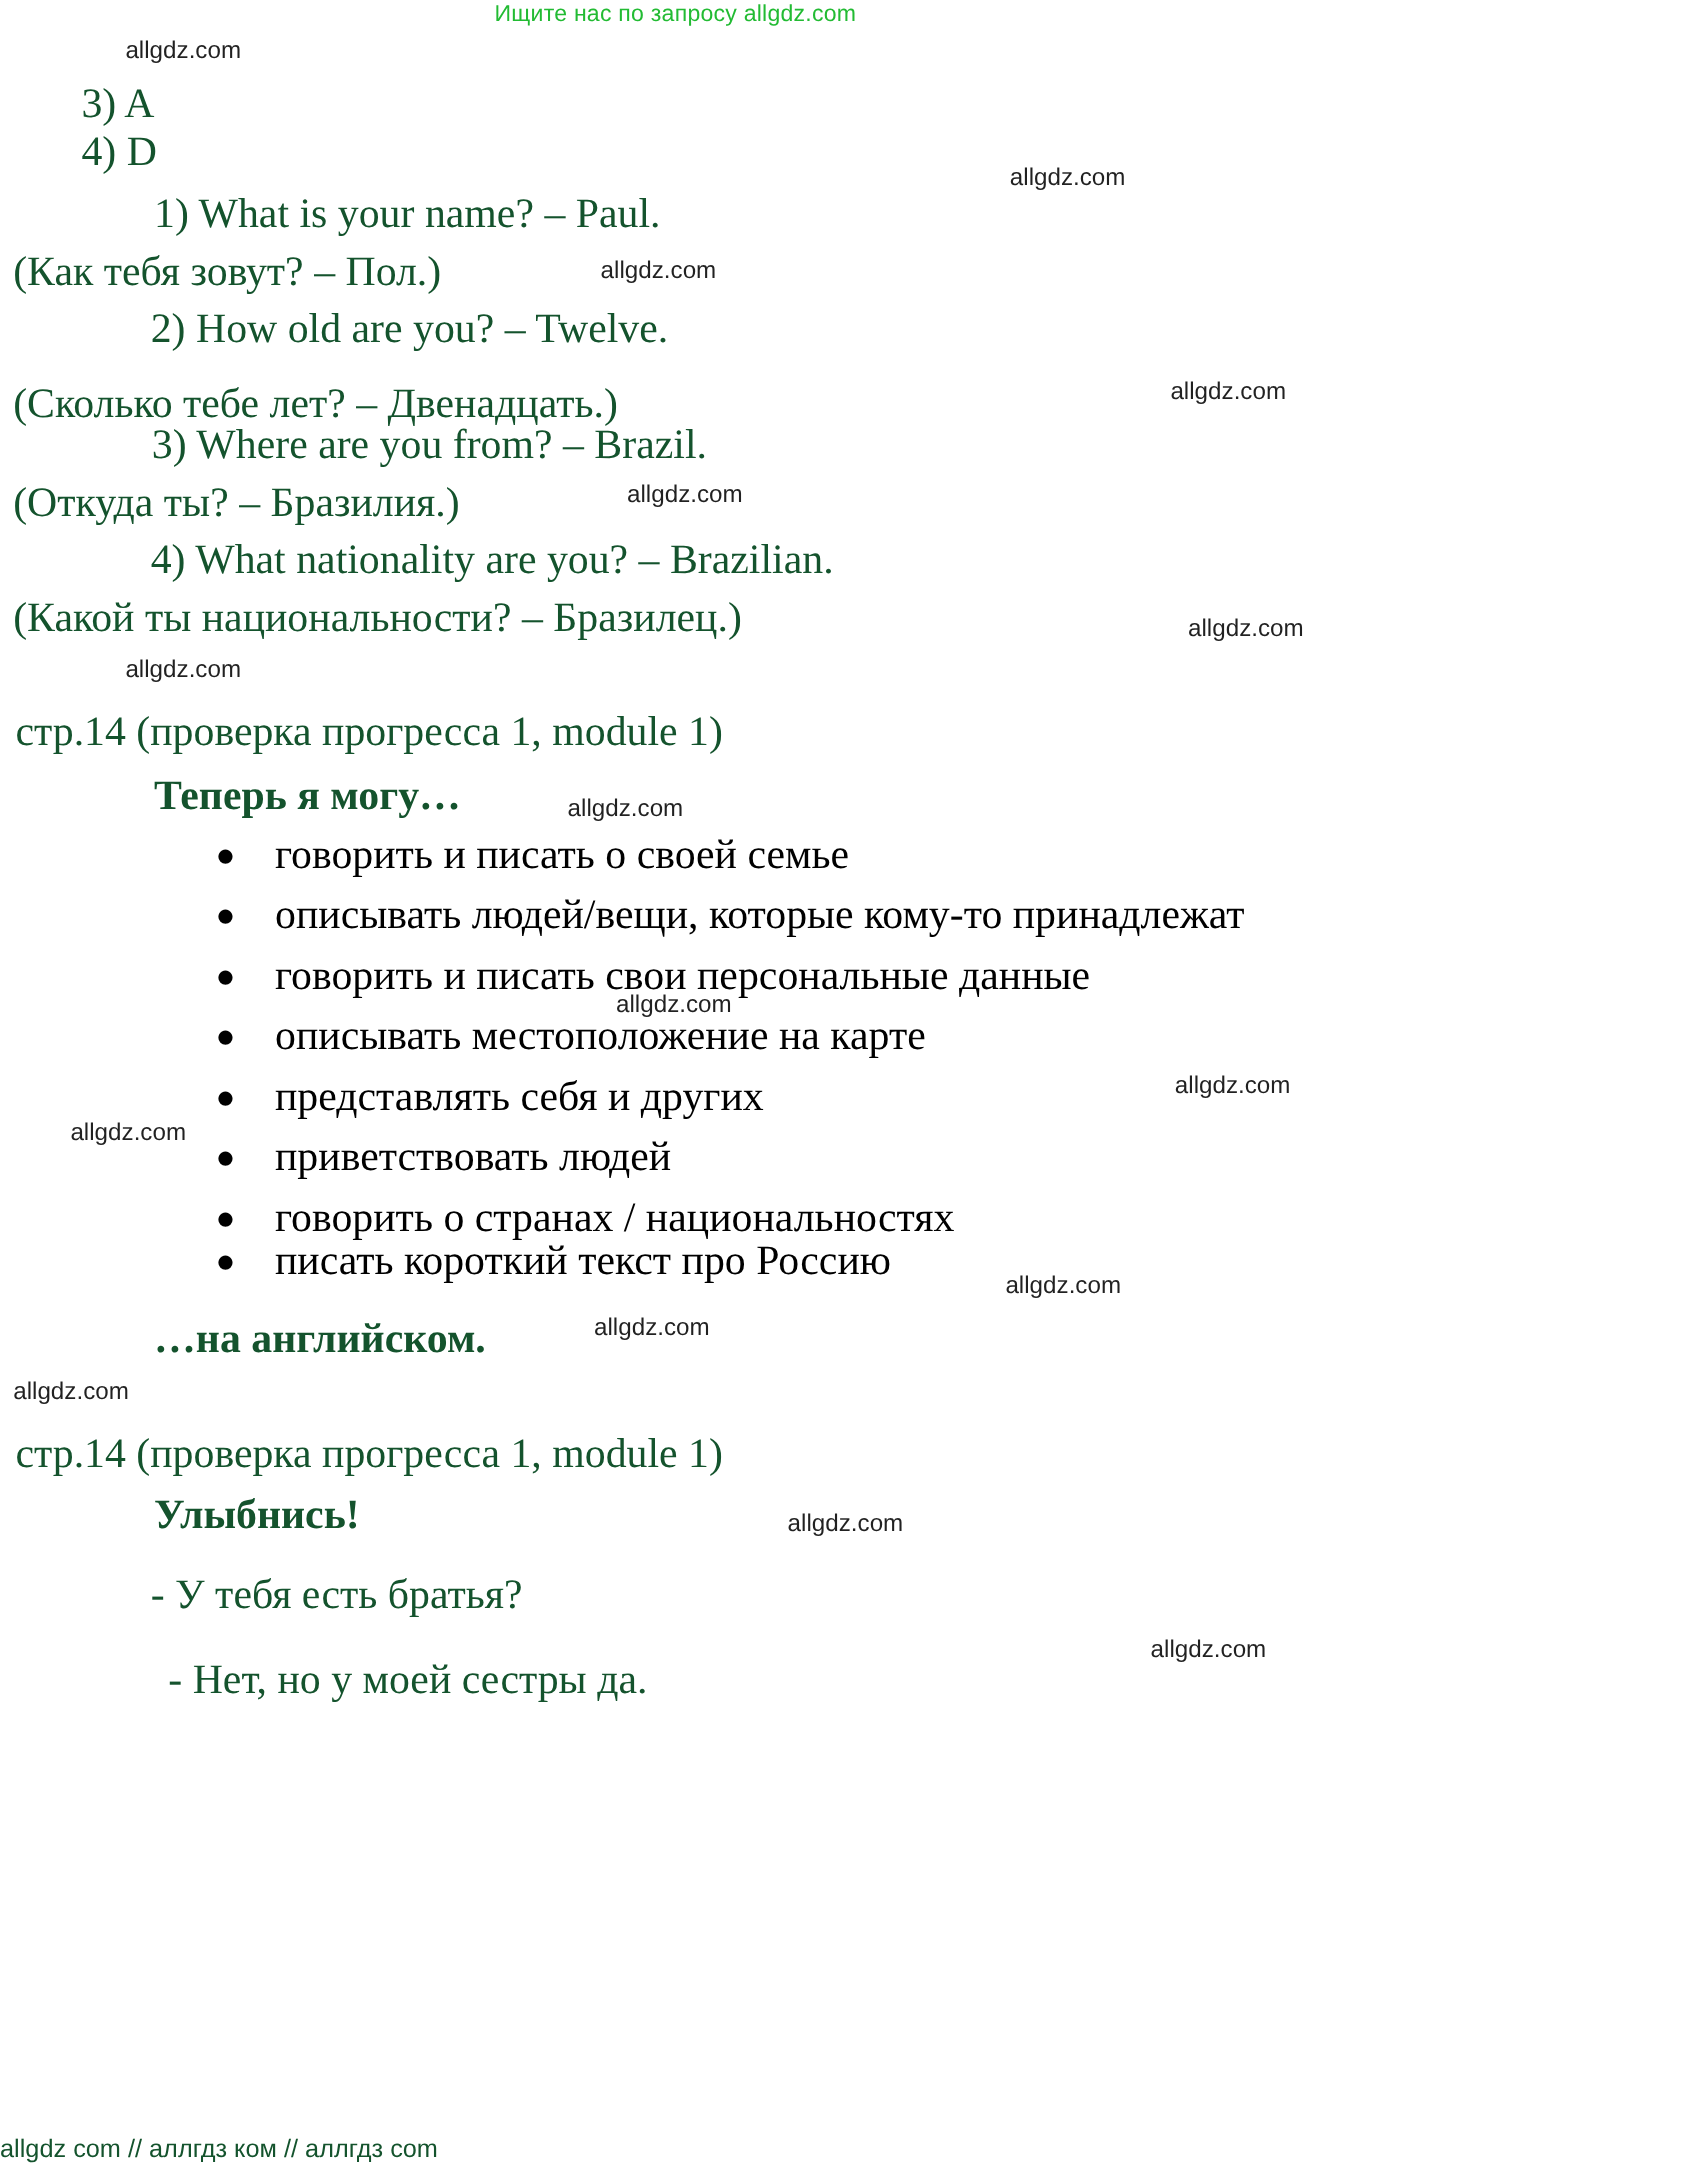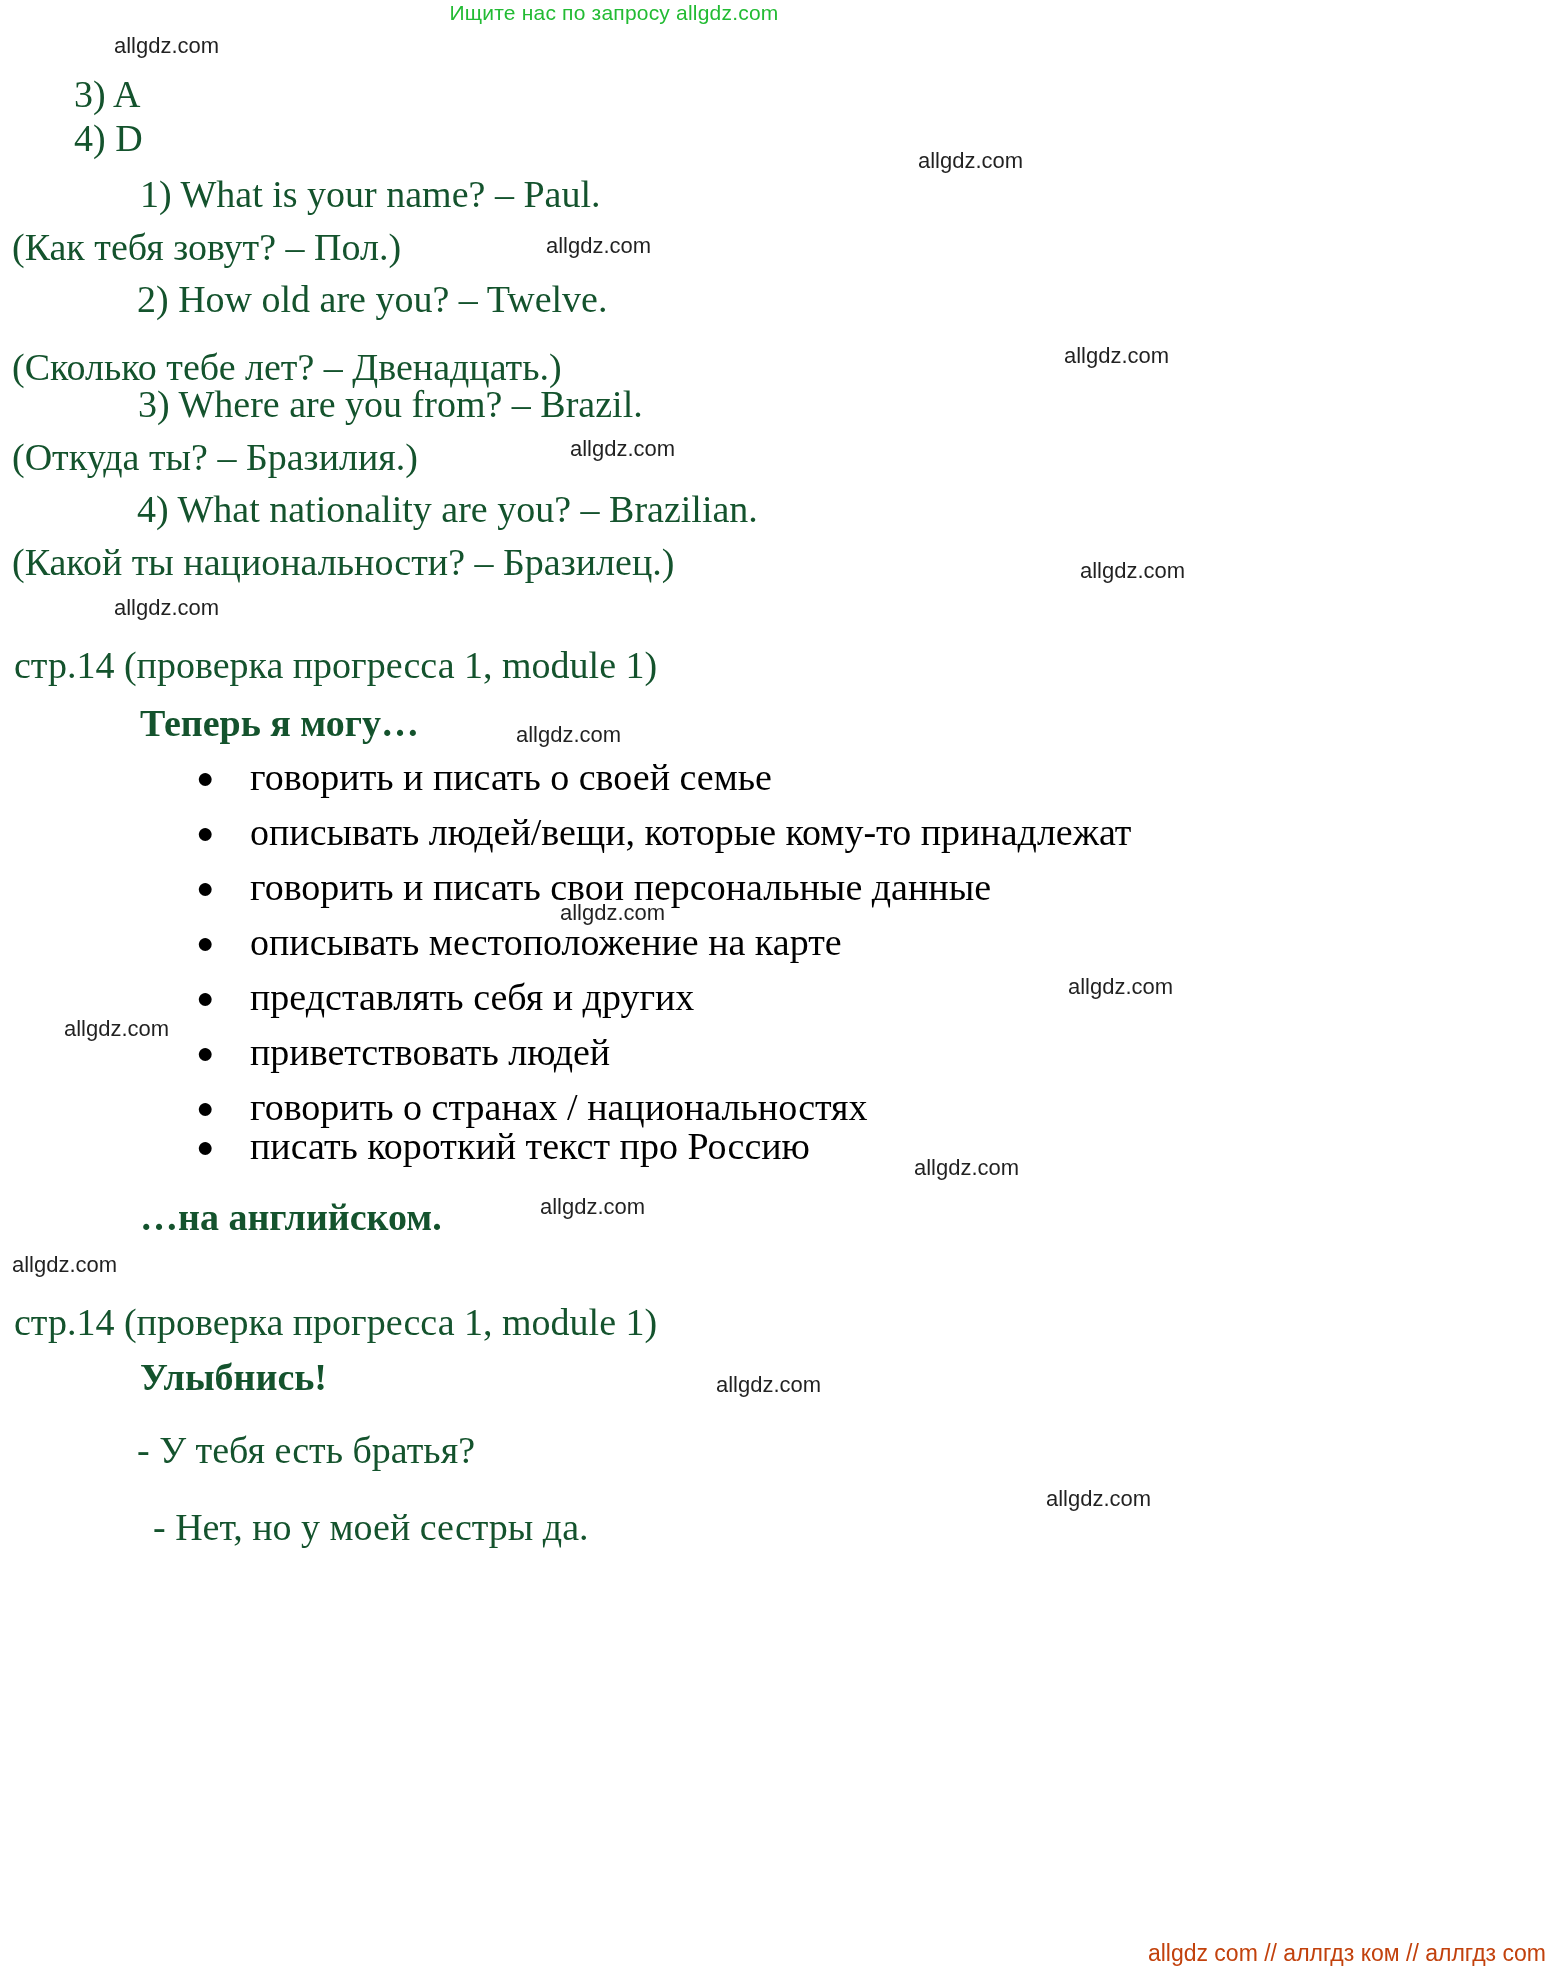--- a/index.html
+++ b/index.html
@@ -76,25 +76,25 @@
     vertical-align: 2px;
   }
   .bullet-text { display: inline-block; }
 
   
   .footer {
     position: absolute;
     left: 0;
     top: 1938px;
     width: 1546px;
-    text-align: right;
+    text-align: left;
     font-family: "Liberation Sans", sans-serif;
     font-size: 23px;
     line-height: 30px;
-    color: #c2410c;
+    color: #14532d;
     white-space: nowrap;
   }
 </style>
 </head>
 <body>
 
 <div class="promo-bar">Ищите нас по запросу allgdz.com</div>
 
 <div class="doc">
 

